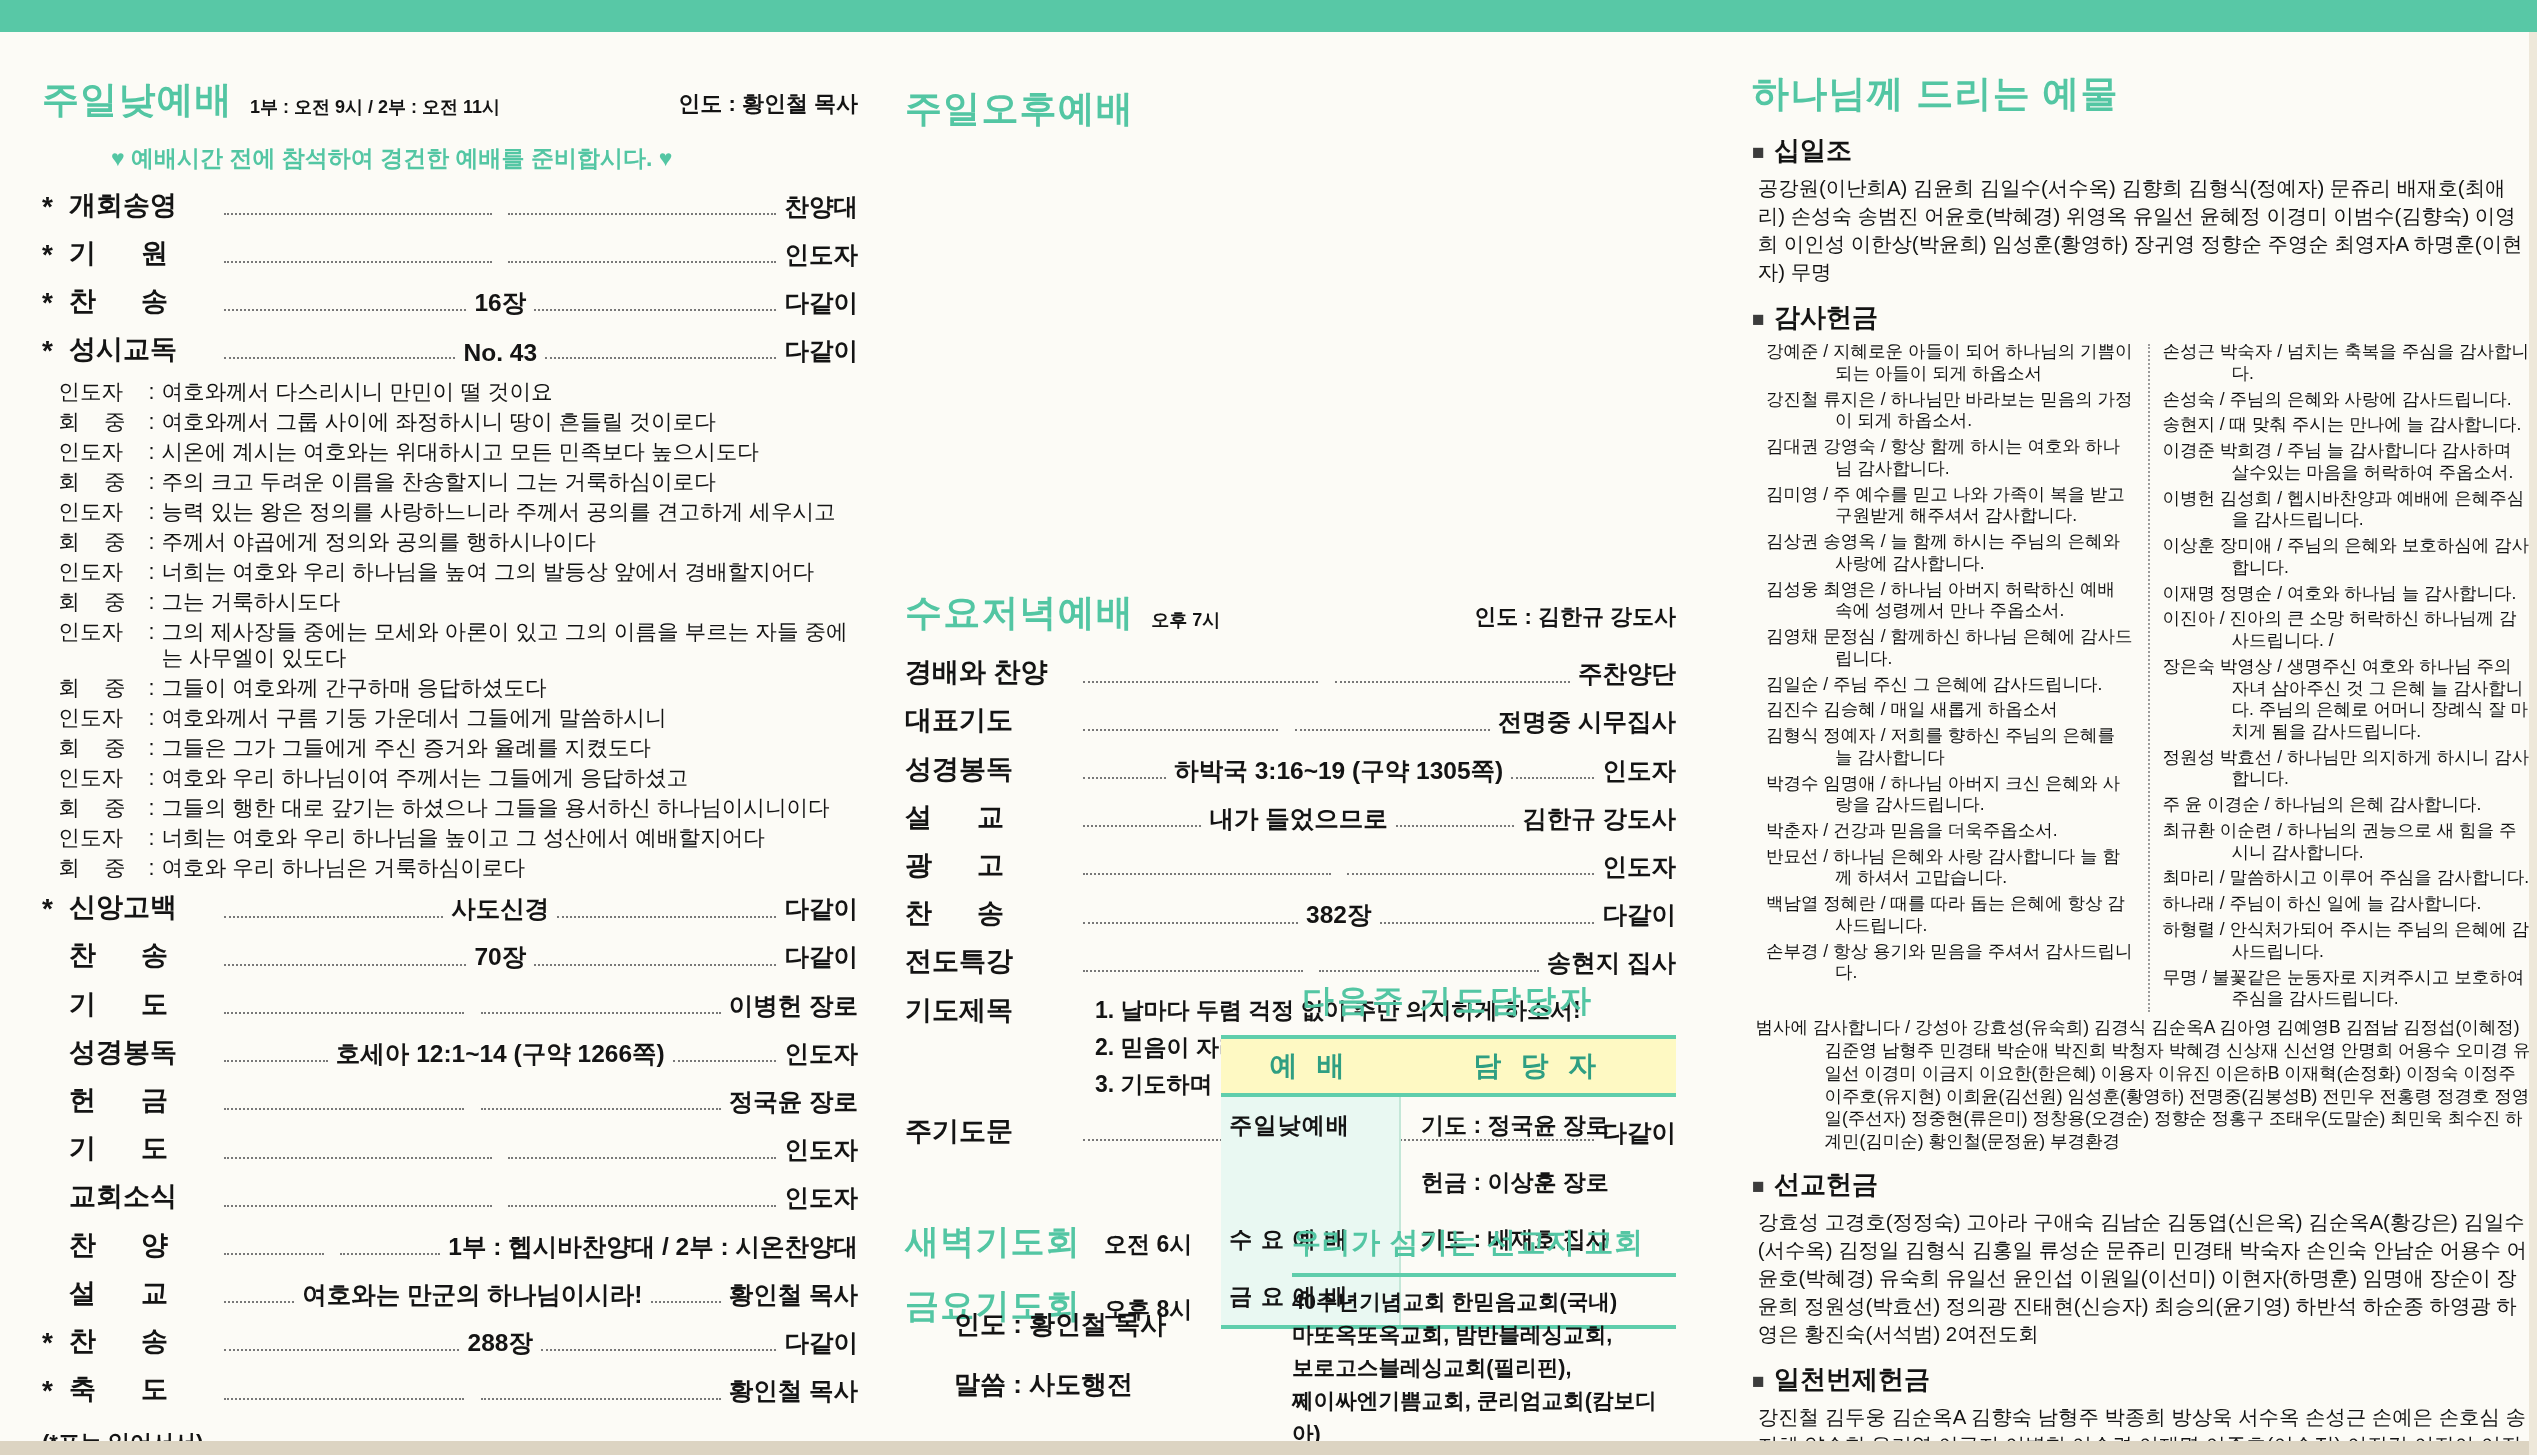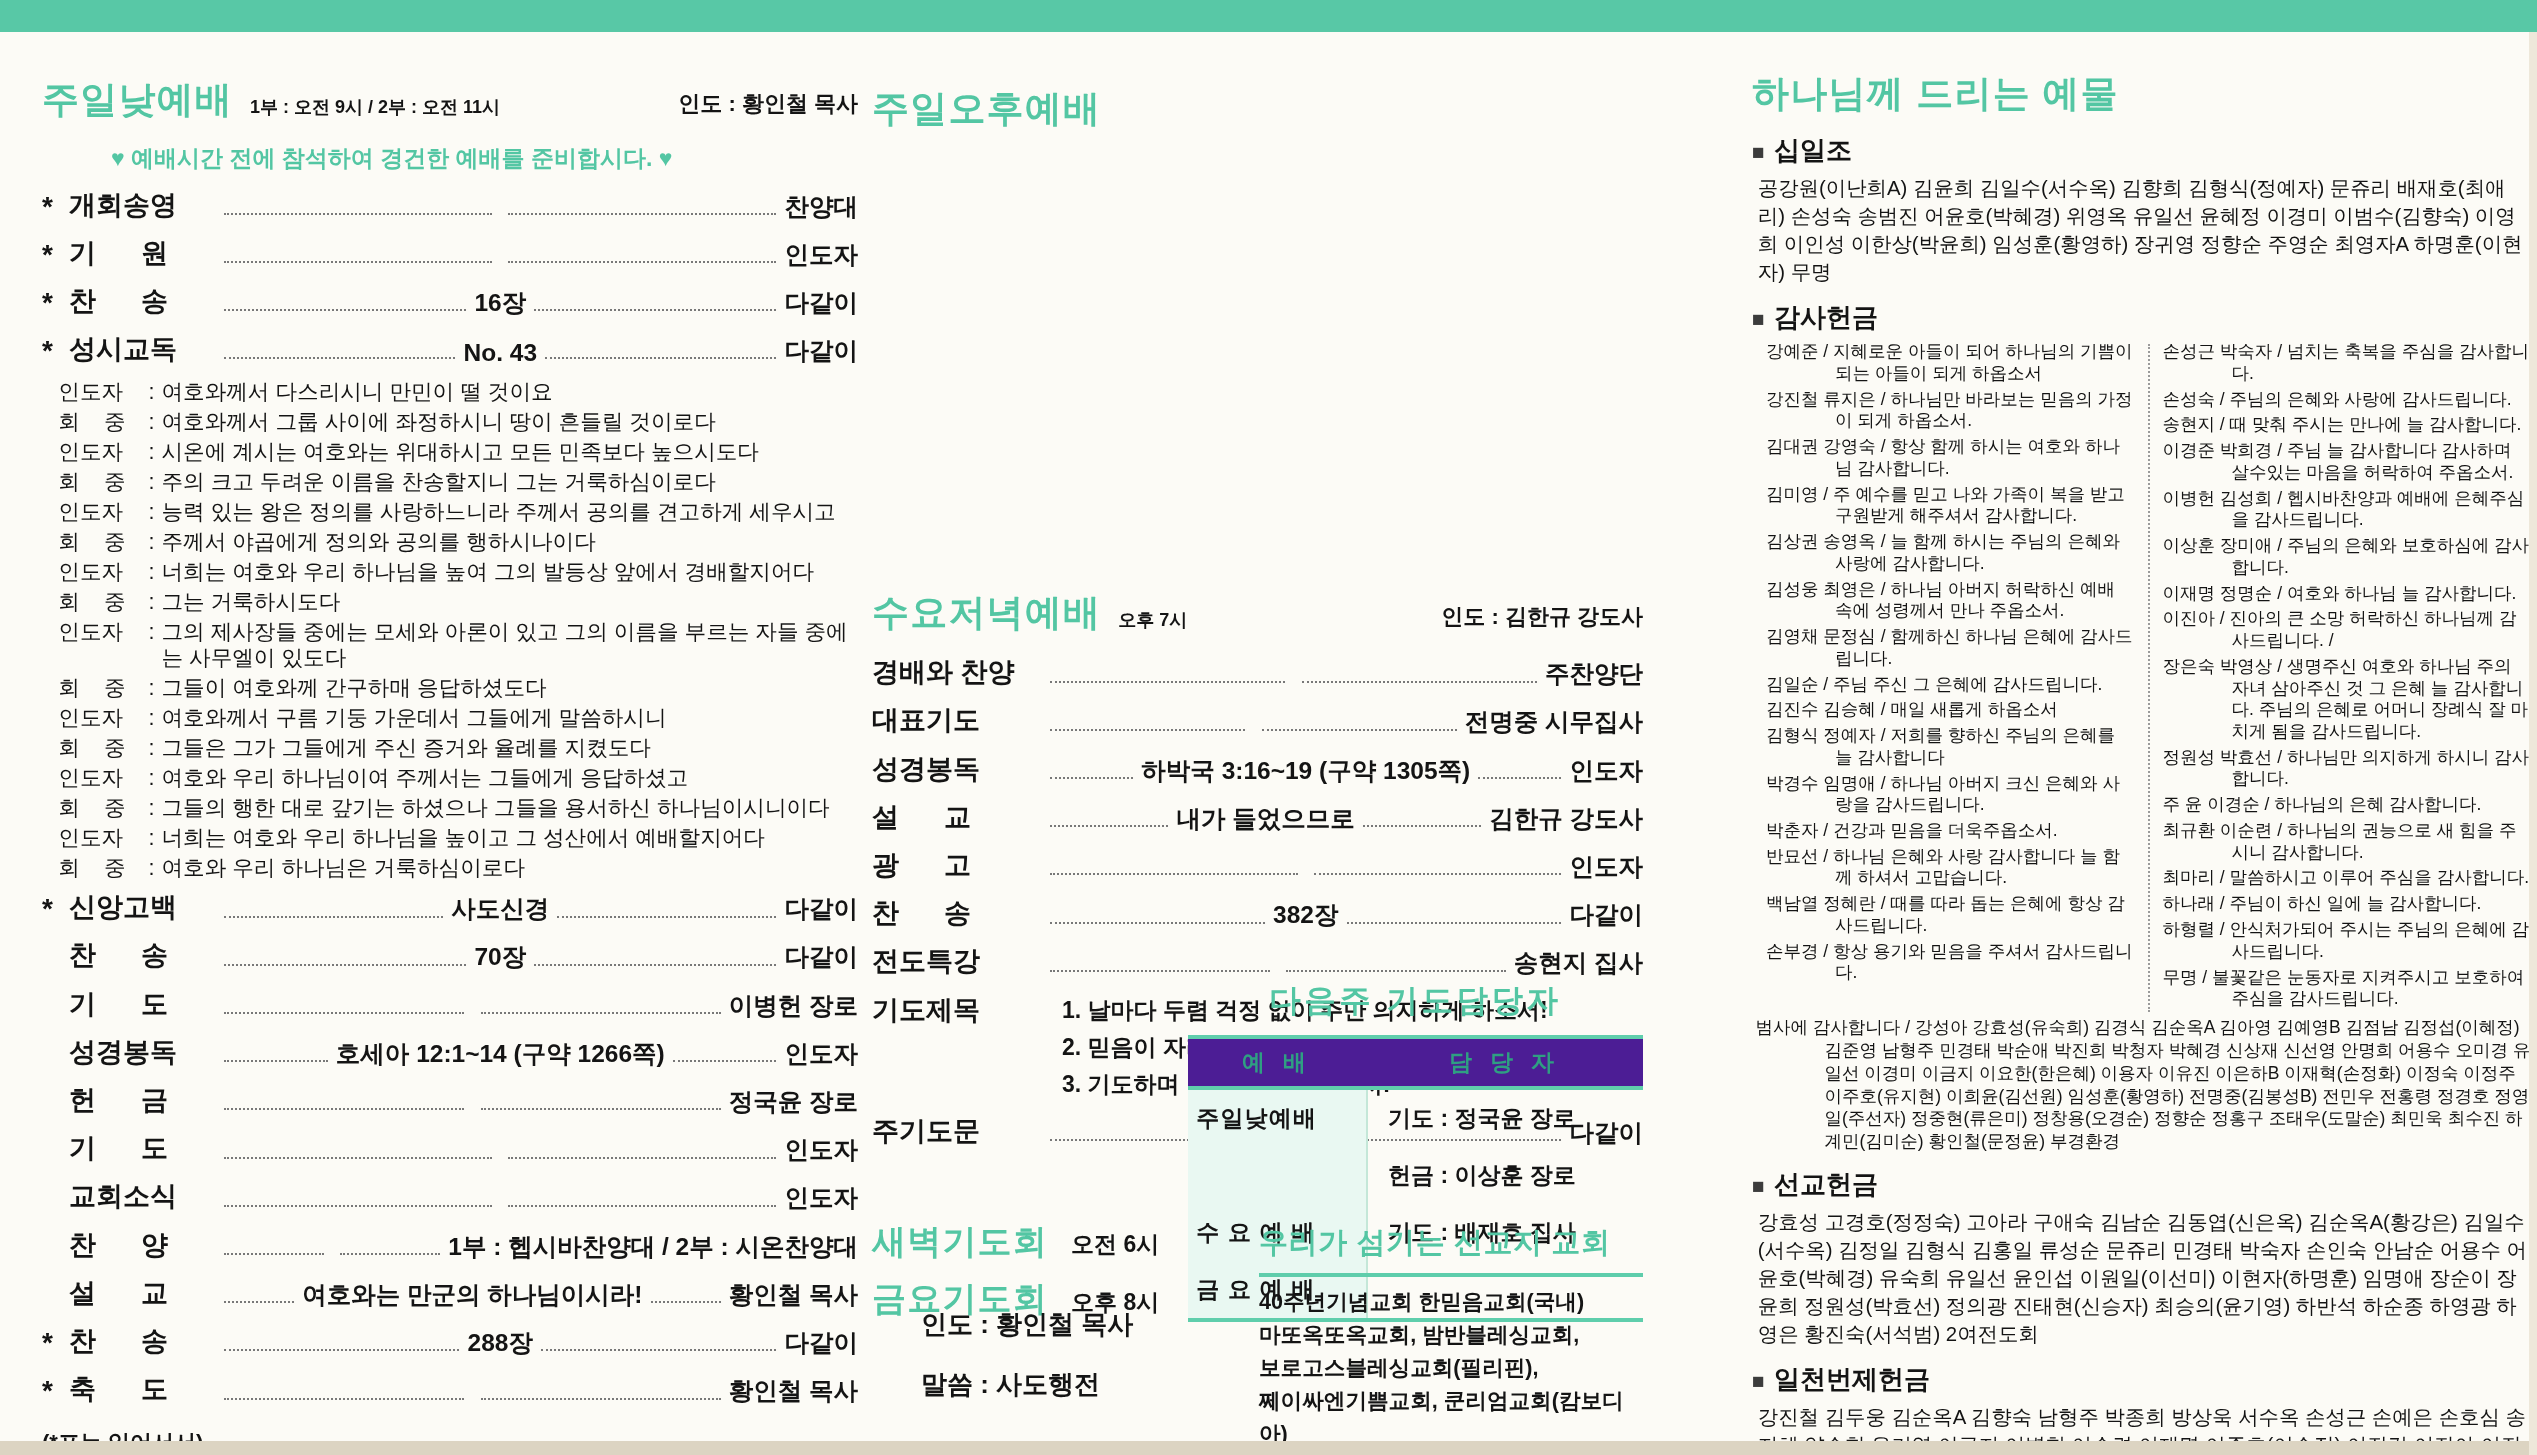--- a/index.html
+++ b/index.html
@@ -34,35 +34,35 @@
 
   .rr { margin:2.3px 0 8.2px 16.3px; }
   .rr-row { display:flex; font-size:21.6px; line-height:1.2; margin-bottom:4.1px; }
   .rr-sp { width:89px; white-space:pre-wrap; flex:none; }
   .rr-colon { padding:0 7px 0 1.2px; flex:none; }
   .rr-tx { flex:1; }
 
   .footnote { font-size:22px; font-weight:bold; margin-top:21px; }
 
   
-  .col-mid { position:absolute; left:872px; top:75px; width:771px; height:1370px; }
+  .col-mid { position:absolute; left:905px; top:75px; width:771px; height:1370px; }
   .mid-afternoon { position:absolute; top:9.3px; left:0; }
   .mid-wed { position:absolute; top:513px; left:0; right:0; }
   .mid-wed .order-row .olabel { min-width:170px; }
   .wed-prayers { display:flex; margin:1.2px 0 9.3px; }
   .wp-label { min-width:170px; font-size:27px; font-weight:bold; }
   .wp-lines { flex:1; font-size:23px; line-height:1.62; padding-left:20px; font-weight:bold; }
 
   .mid-friday-row { position:absolute; top:905px; left:0; right:0; display:flex; }
   .friday { display:flex; align-items:flex-end; padding-top:50px; }
   .friday .time { font-size:23px; font-weight:bold; margin-left:23px; padding-bottom:4.7px; }
 
   .nw { margin-left:auto; width:455px; }
   .nw-caption { font-size:31.5px; color:#53c6a3; font-weight:bold; text-align:center; letter-spacing:3.5px; margin-bottom:13px; }
-  .nw-head { display:grid; grid-template-columns:178px 1fr; background:#4c1d95; border-top:4.7px solid #5fceac; border-bottom:4.7px solid #5fceac; color:#2f9f82; font-size:23px; font-weight:bold; text-align:center; padding:8.2px 0; letter-spacing:5.8px; }
+  .nw-head { display:grid; grid-template-columns:178px 1fr; background:#fef9c3; border-top:4.7px solid #5fceac; border-bottom:4.7px solid #5fceac; color:#2f9f82; font-size:28px; font-weight:bold; text-align:center; padding:8.2px 0; letter-spacing:5.8px; }
   .nw-body { border-bottom:4.7px solid #5fceac; }
   .nw-row { display:grid; grid-template-columns:178px 1fr; }
   .nw-cell-s { background:#e9f8f2; font-size:23px; font-weight:bold; padding:13px 8.2px; letter-spacing:1.2px; white-space:pre-wrap; min-height:54px; }
   .nw-cell-p { font-size:23px; font-weight:bold; padding:13px 4.7px 13px 20px; border-left:2.3px solid #c4e7d8; white-space:pre-wrap; min-height:54px; }
 
   .mid-dawn-row { position:absolute; top:1144px; left:0; right:0; display:flex; }
   .dawn { flex:1; }
   .dawn-head { display:flex; align-items:flex-end; }
   .dawn-head .time { font-size:23px; font-weight:bold; margin-left:23px; padding-bottom:4.7px; }
   .dawn-line { font-size:26px; font-weight:bold; margin:42px 0 0 49px; }

